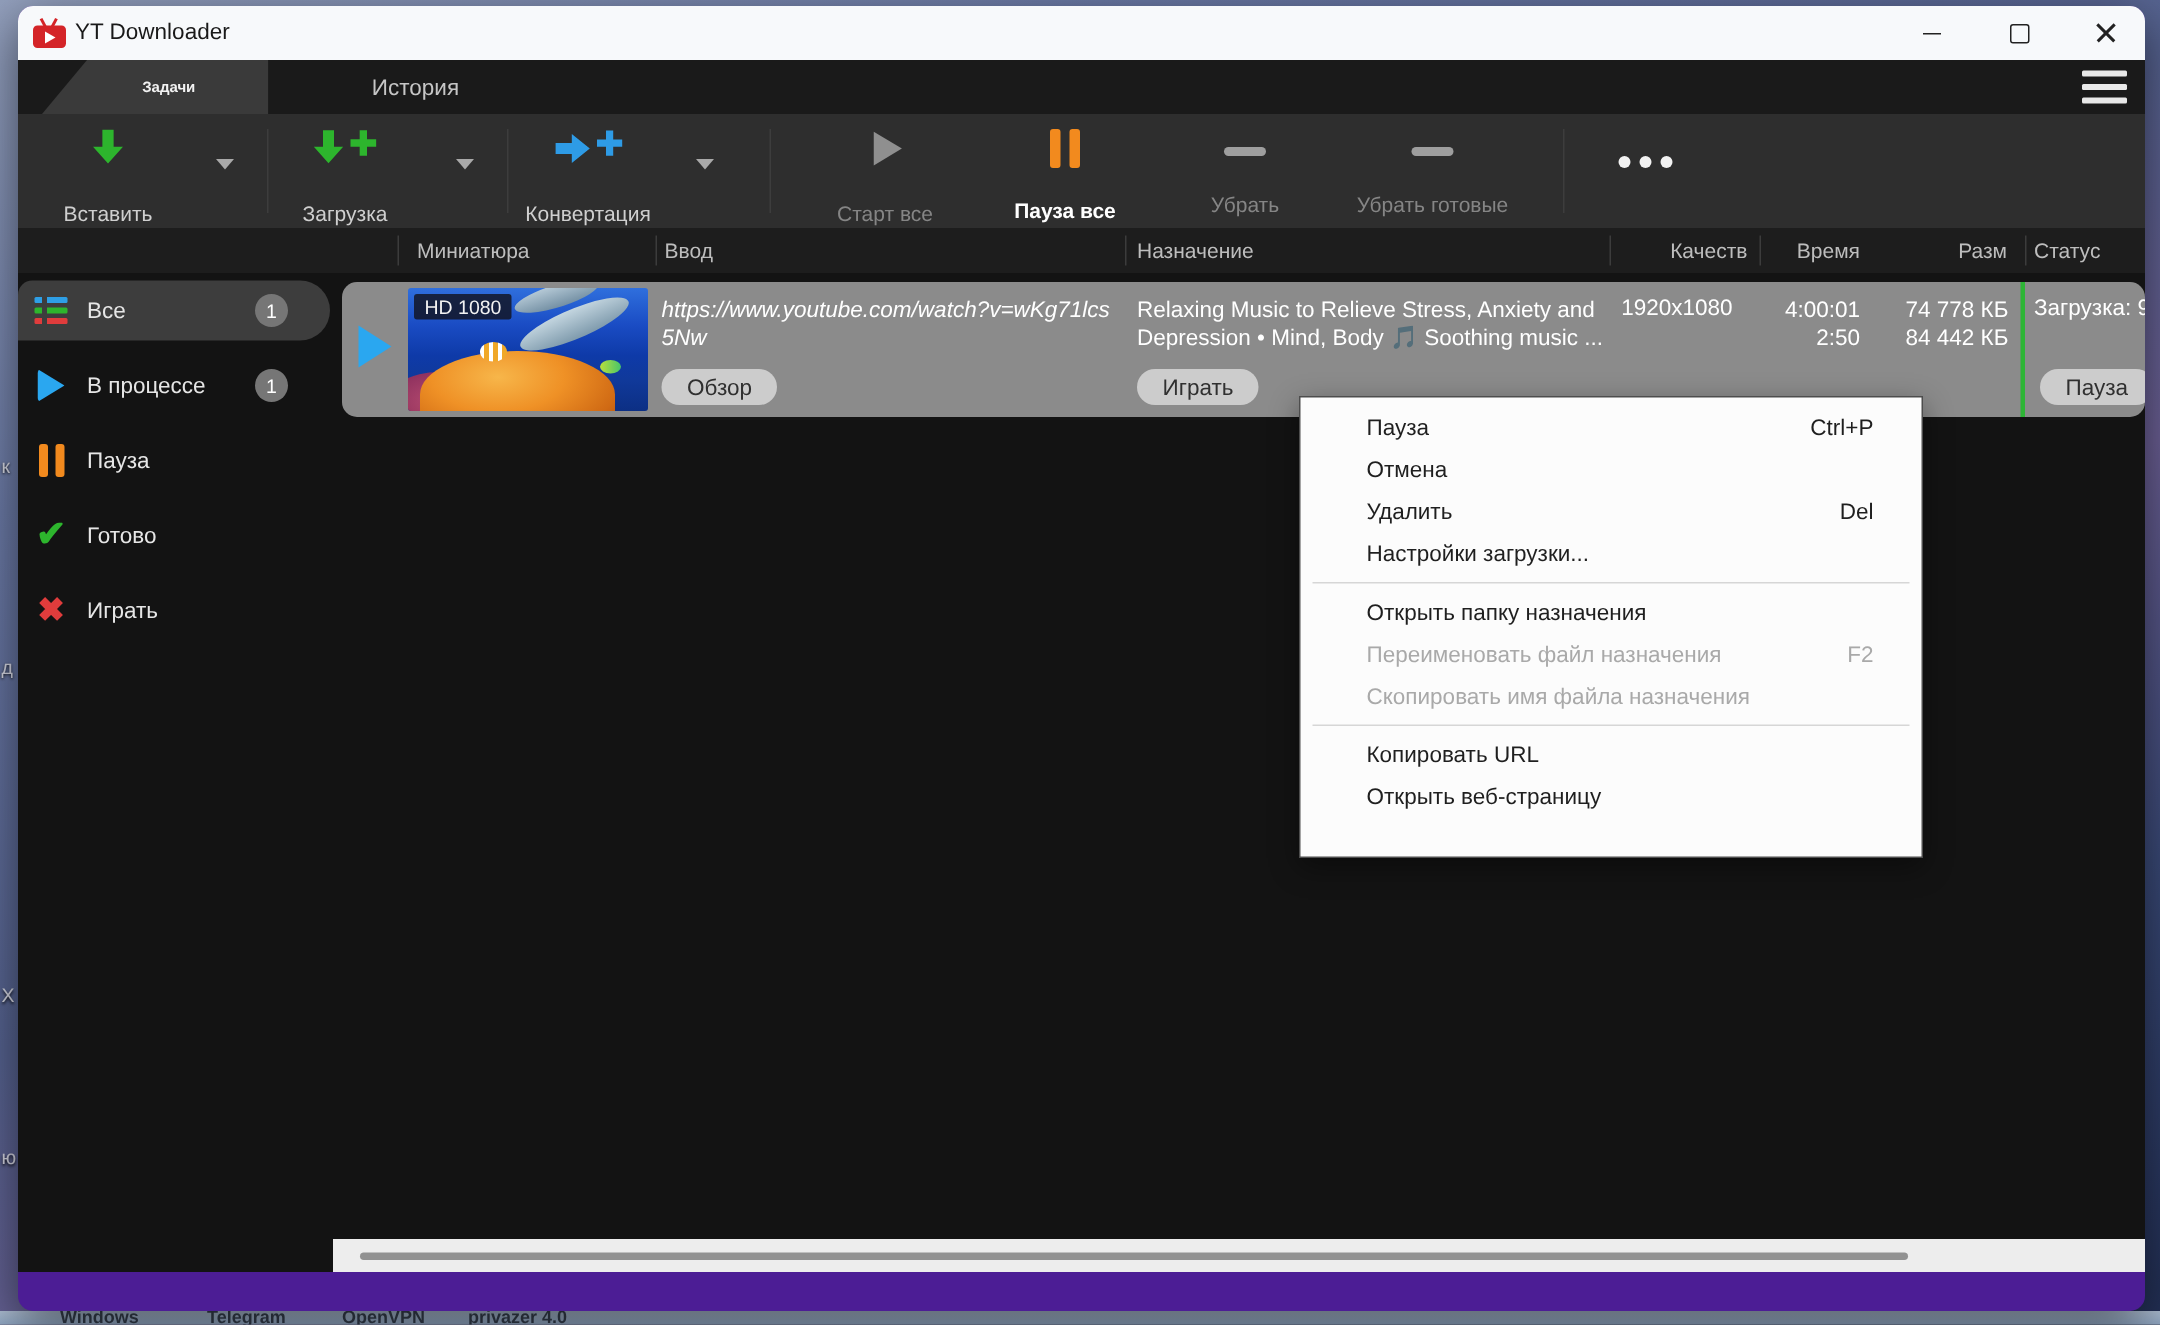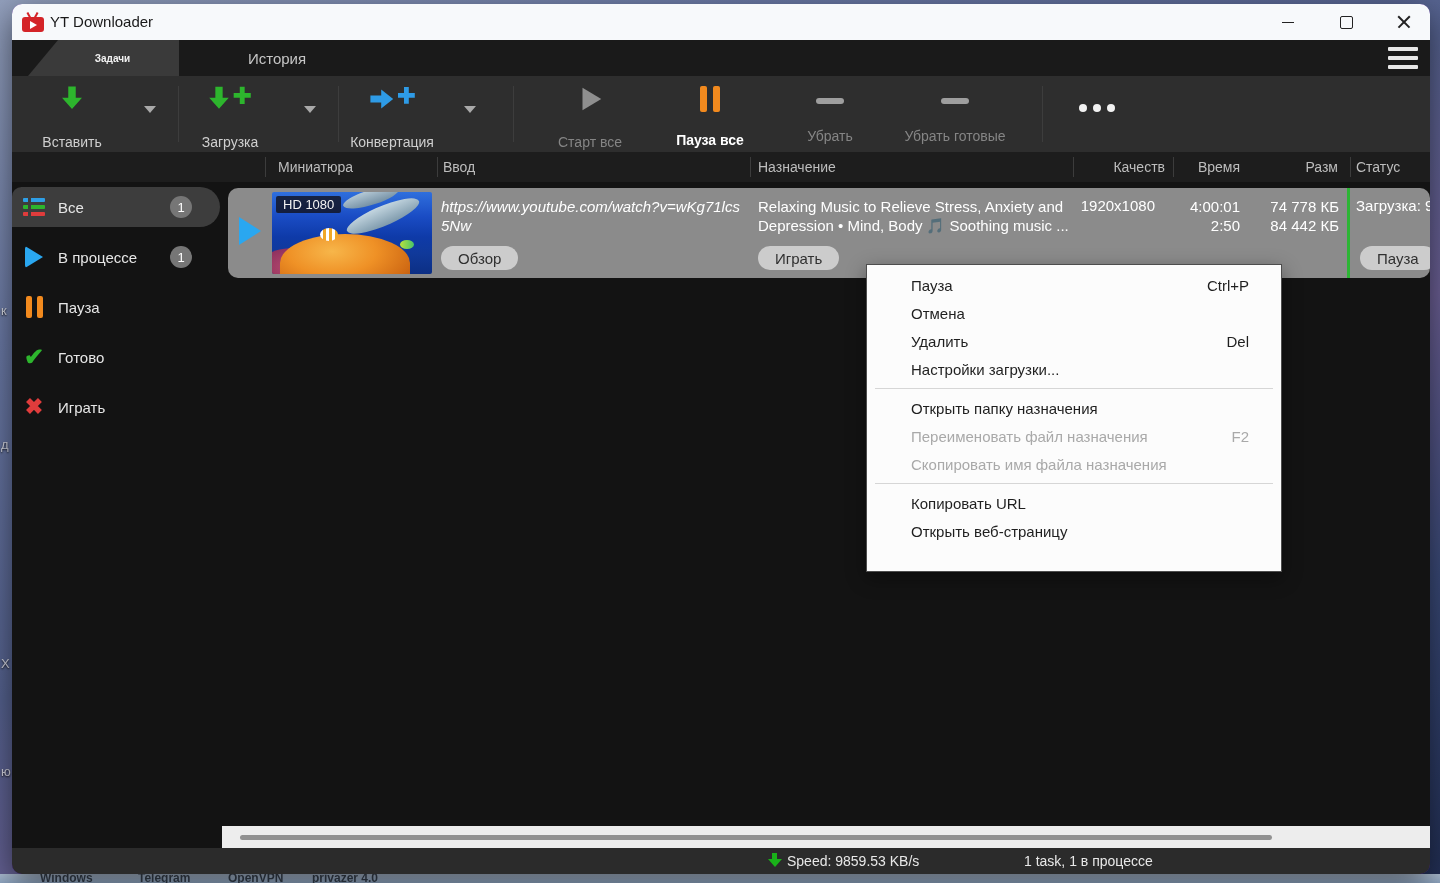--- a/index.html
+++ b/index.html
@@ -386,19 +386,14 @@
     </div>
     <div class="mi">
       <span>Открыть веб-страницу</span>
     </div>
   </div>
 
   <div class="hscroll">
     <div class="hthumb"></div>
   </div>
 
-  <div class="statusbar">
-    <span class="dl-arrow"></span>
-    <span class="sb-speed">Speed: 9859.53 KB/s</span>
-    <span class="sb-tasks">1 task, 1 в процессе</span>
-  </div>
 
 </div>
 
 </body></html>

